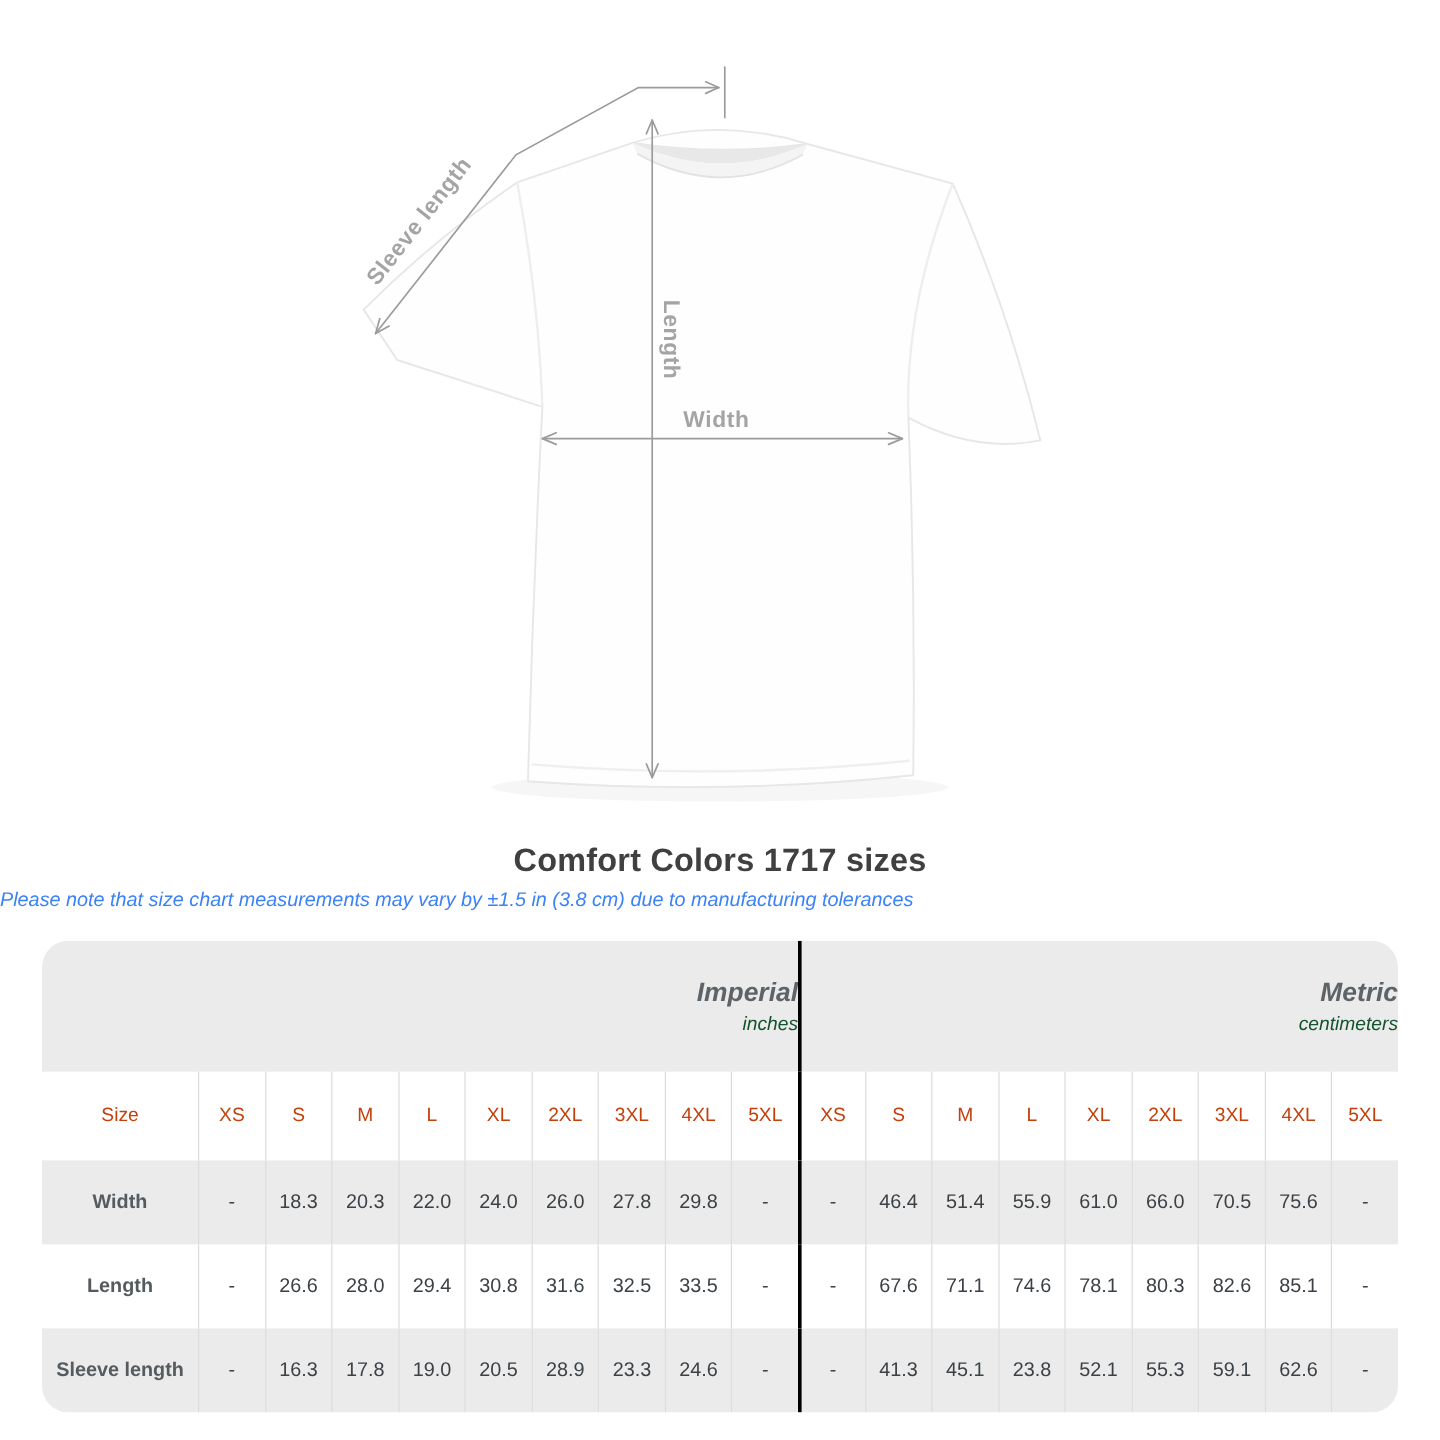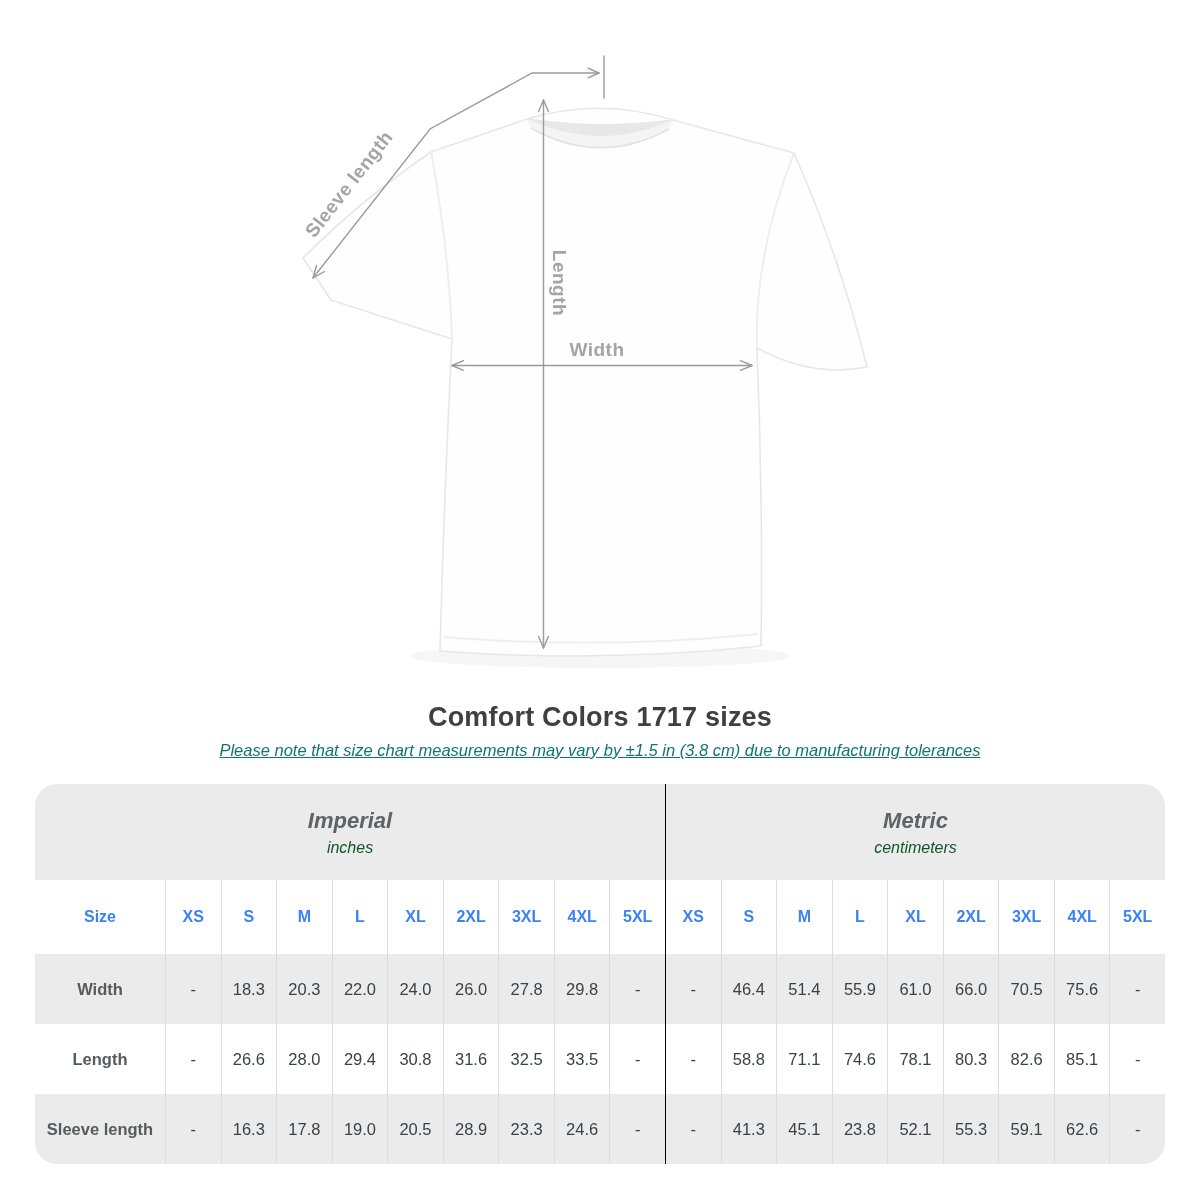--- a/index.html
+++ b/index.html
@@ -1,34 +1,34 @@
 <!DOCTYPE html>
 <html><head>
 <meta charset="utf-8">
 <style>
   html,body{margin:0;padding:0;background:#ffffff;}
   body{width:1200px;height:1200px;overflow:hidden;font-family:"Liberation Sans",sans-serif;}
   .diagram{width:1200px;height:692px;position:relative;}
   .mlabel{font-family:"Liberation Sans",sans-serif;font-weight:bold;font-size:19px;fill:#a4a4a4;letter-spacing:.5px;}
   h1.title{margin:10px 0 0;text-align:center;font-size:27px;font-weight:bold;color:#404040;letter-spacing:.2px;}
-  p.subtitle{margin:8px 0 0;text-align:center;font-style:italic;font-size:16.5px;color:#0f766e;text-decoration:underline;}
+  p.subtitle{margin:8px 0 0;font-style:italic;font-size:16.5px;color:#3b82f6;}
   .card{width:1130px;margin:24px auto 0;border-radius:22px;overflow:hidden;background:#ffffff;}
   .grid{display:grid;grid-template-columns:130px repeat(18,1fr);}
   .c{display:flex;align-items:center;justify-content:center;box-sizing:border-box;}
-  .band{background:#ebebeb;height:96px;flex-direction:column;gap:5px;}
+  .band{background:#ebebeb;height:109px;flex-direction:column;gap:5px;align-items:flex-end;}
   .sec-name{font-size:22px;font-weight:bold;font-style:italic;color:#5d6366;}
   .sec-unit{font-size:16px;font-style:italic;color:#14532d;}
   .rh{height:74px;}
   .rd{height:70px;}
   .stripe{background:#ebebeb;}
-  .head{font-size:16px;font-weight:bold;color:#3b82f6;}
+  .head{font-size:16px;font-weight:normal;color:#c2410c;}
   .rlabel{font-size:16.5px;font-weight:bold;color:#565b5f;}
   .val{font-size:16.5px;color:#3c4145;}
   .bl{border-left:1px solid #dcdcdc;}
-  .bl-strong{border-left:1px solid #000000;}
+  .bl-strong{border-left:3px solid #000000;}
 </style>
 </head>
 <body>
 
 <div class="diagram">
   <svg width="1200" height="692" viewBox="0 0 1200 692">
 
     <ellipse cx="600" cy="656" rx="190" ry="12" fill="#efefef" opacity="0.55"></ellipse>
 
     <path d="M 527 119 Q 600 97 673 120 L 794 153 Q 840 257 867 367 Q 812 378 757 348 Q 763 497 761 646 Q 601 663 440 651 Q 444 495 452 339 L 331 300 L 303 258 Q 362 199 431 152 Z" fill="#fefefe" stroke="#e7e7e7" stroke-width="1.6" stroke-linejoin="round"></path>
@@ -122,21 +122,21 @@
       <div class="c rd val bl">-</div>
       <div class="c rd val bl">26.6</div>
       <div class="c rd val bl">28.0</div>
       <div class="c rd val bl">29.4</div>
       <div class="c rd val bl">30.8</div>
       <div class="c rd val bl">31.6</div>
       <div class="c rd val bl">32.5</div>
       <div class="c rd val bl">33.5</div>
       <div class="c rd val bl">-</div>
       <div class="c rd val bl-strong">-</div>
-      <div class="c rd val bl">58.8</div>
+      <div class="c rd val bl">67.6</div>
       <div class="c rd val bl">71.1</div>
       <div class="c rd val bl">74.6</div>
       <div class="c rd val bl">78.1</div>
       <div class="c rd val bl">80.3</div>
       <div class="c rd val bl">82.6</div>
       <div class="c rd val bl">85.1</div>
       <div class="c rd val bl">-</div>
       <div class="c rd rlabel stripe">Sleeve length</div>
       <div class="c rd val bl stripe">-</div>
       <div class="c rd val bl stripe">16.3</div>

